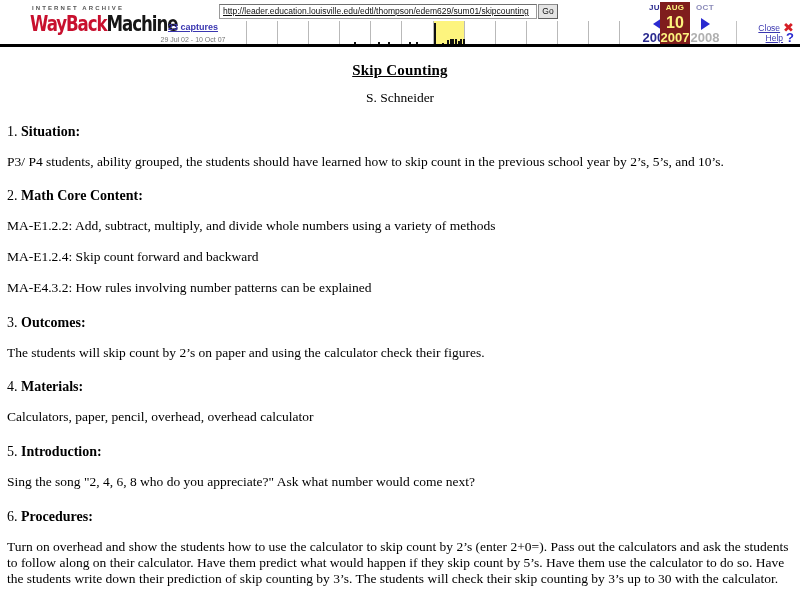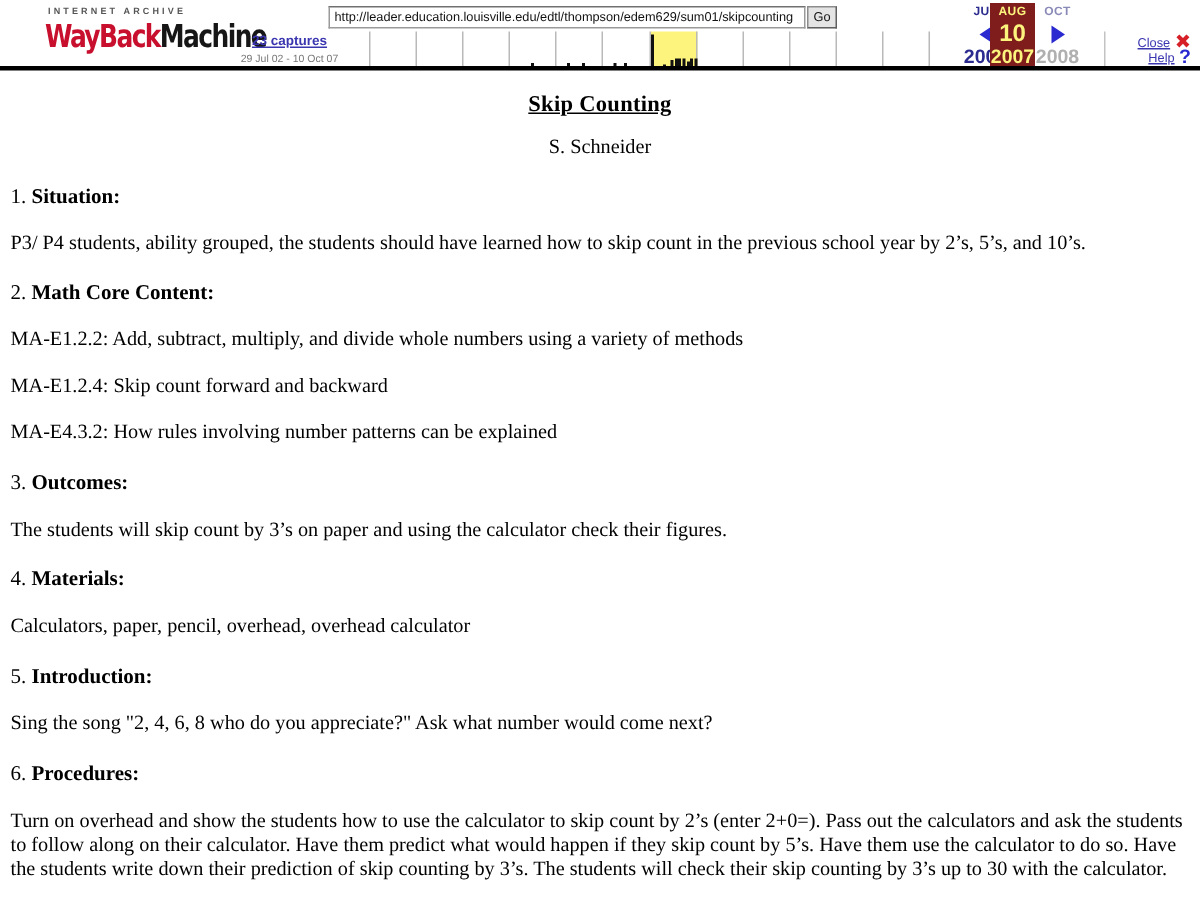--- a/index.html
+++ b/index.html
@@ -97,20 +97,21 @@
   }
   .wb-url-text {
     display: block;
     font-size: 8.5px;
     color: #111111;
     line-height: 13px;
     padding-left: 3px;
     white-space: nowrap;
     overflow: hidden;
     font-family: "Liberation Sans", "DejaVu Sans", sans-serif;
+    text-decoration: underline;
   }
   .wb-go {
     position: absolute;
     left: 538px;
     top: 4px;
     width: 20px;
     height: 15px;
     box-sizing: border-box;
     background: #e4e4e4;
     border: 1px solid #8c8c8c;
@@ -402,21 +403,21 @@
     <span class="sec-label">Math Core Content:</span>
   </div>
   <p class="para">MA-E1.2.2: Add, subtract, multiply, and divide whole numbers using a variety of methods</p>
   <p class="para">MA-E1.2.4: Skip count forward and backward</p>
   <p class="para"> MA-E4.3.2: How rules involving number patterns can be explained</p>
 
   <div class="sec-head">
     <span class="sec-num">3.</span>
     <span class="sec-label">Outcomes:</span>
   </div>
-  <p class="para">The students will skip count by 3’s on paper and using the calculator check their figures.</p>
+  <p class="para">The students will skip count by 2’s on paper and using the calculator check their figures.</p>
 
   <div class="sec-head">
     <span class="sec-num">4.</span>
     <span class="sec-label">Materials:</span>
   </div>
   <p class="para">Calculators, paper, pencil, overhead, overhead calculator</p>
 
   <div class="sec-head">
     <span class="sec-num">5.</span>
     <span class="sec-label">Introduction:</span>

